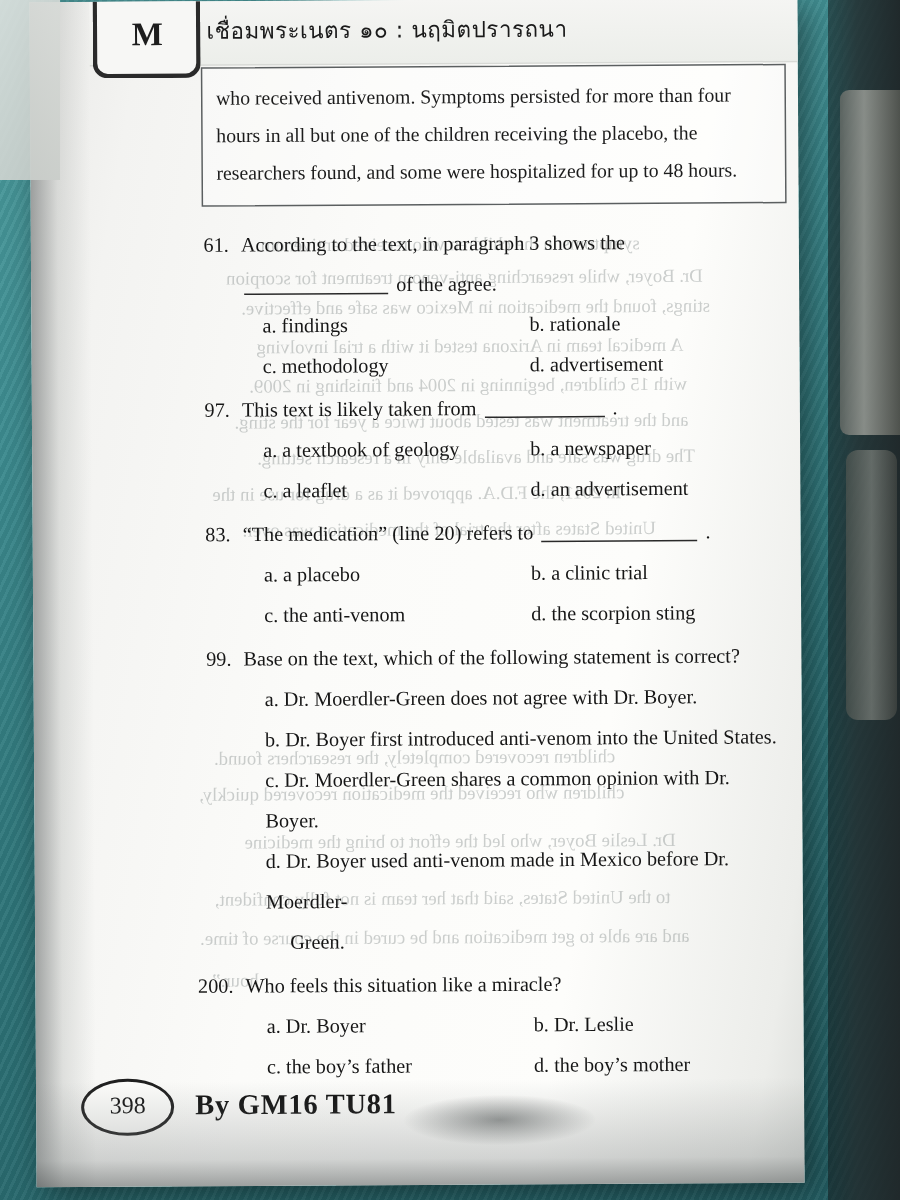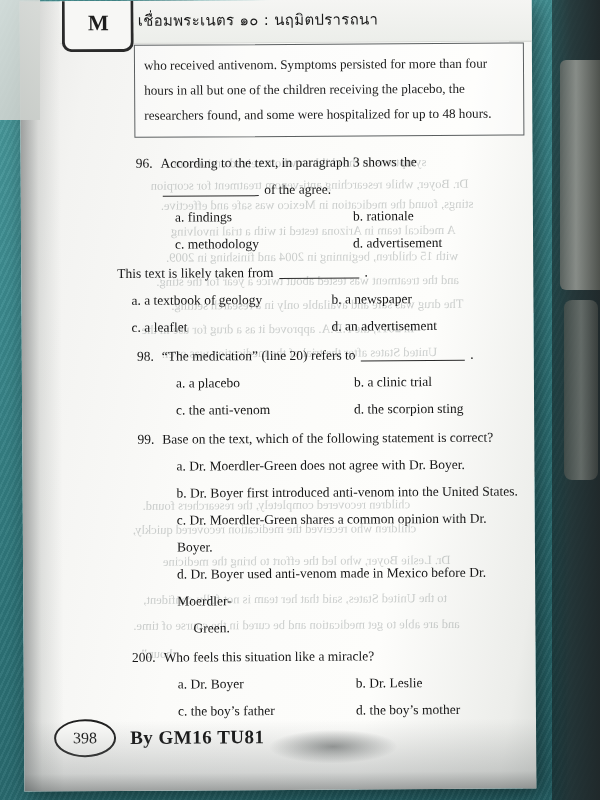--- a/index.html
+++ b/index.html
@@ -299,54 +299,55 @@
 
     <div class="content">
 
       <div class="quote-box">
         <p>who received antivenom. Symptoms persisted for more than four hours in all but one of the children receiving the placebo, the researchers found, and some were hospitalized for up to 48 hours.</p>
       </div>
 
       <div class="qlist">
 
         <div class="q">
-          <div class="qnum">96.</div>
+          <div class="qnum">61.</div>
           <div class="qbody">
             <div class="qstem">
               <span>According to the text, in paragraph 3 shows the</span>
               <span class="blank"></span>
               <span>of the agree.</span>
             </div>
             <div class="choices">
               <div class="choice">a. findings</div>
               <div class="choice">b. rationale</div>
               <div class="choice">c. methodology</div>
               <div class="choice">d. advertisement</div>
             </div>
           </div>
         </div>
 
         <div class="q">
+          <div class="qnum">97.</div>
           <div class="qbody">
             <div class="qstem">
               <span>This text is likely taken from</span>
               <span class="blank short"></span>
               <span>.</span>
             </div>
             <div class="choices">
               <div class="choice">a. a textbook of geology</div>
               <div class="choice">b. a newspaper</div>
               <div class="choice">c. a leaflet</div>
               <div class="choice">d. an advertisement</div>
             </div>
           </div>
         </div>
 
         <div class="q">
-          <div class="qnum">98.</div>
+          <div class="qnum">83.</div>
           <div class="qbody">
             <div class="qstem">
               <span>“The medication” (line 20) refers to</span>
               <span class="blank long"></span>
               <span>.</span>
             </div>
             <div class="choices">
               <div class="choice">a. a placebo</div>
               <div class="choice">b. a clinic trial</div>
               <div class="choice">c. the anti-venom</div>

